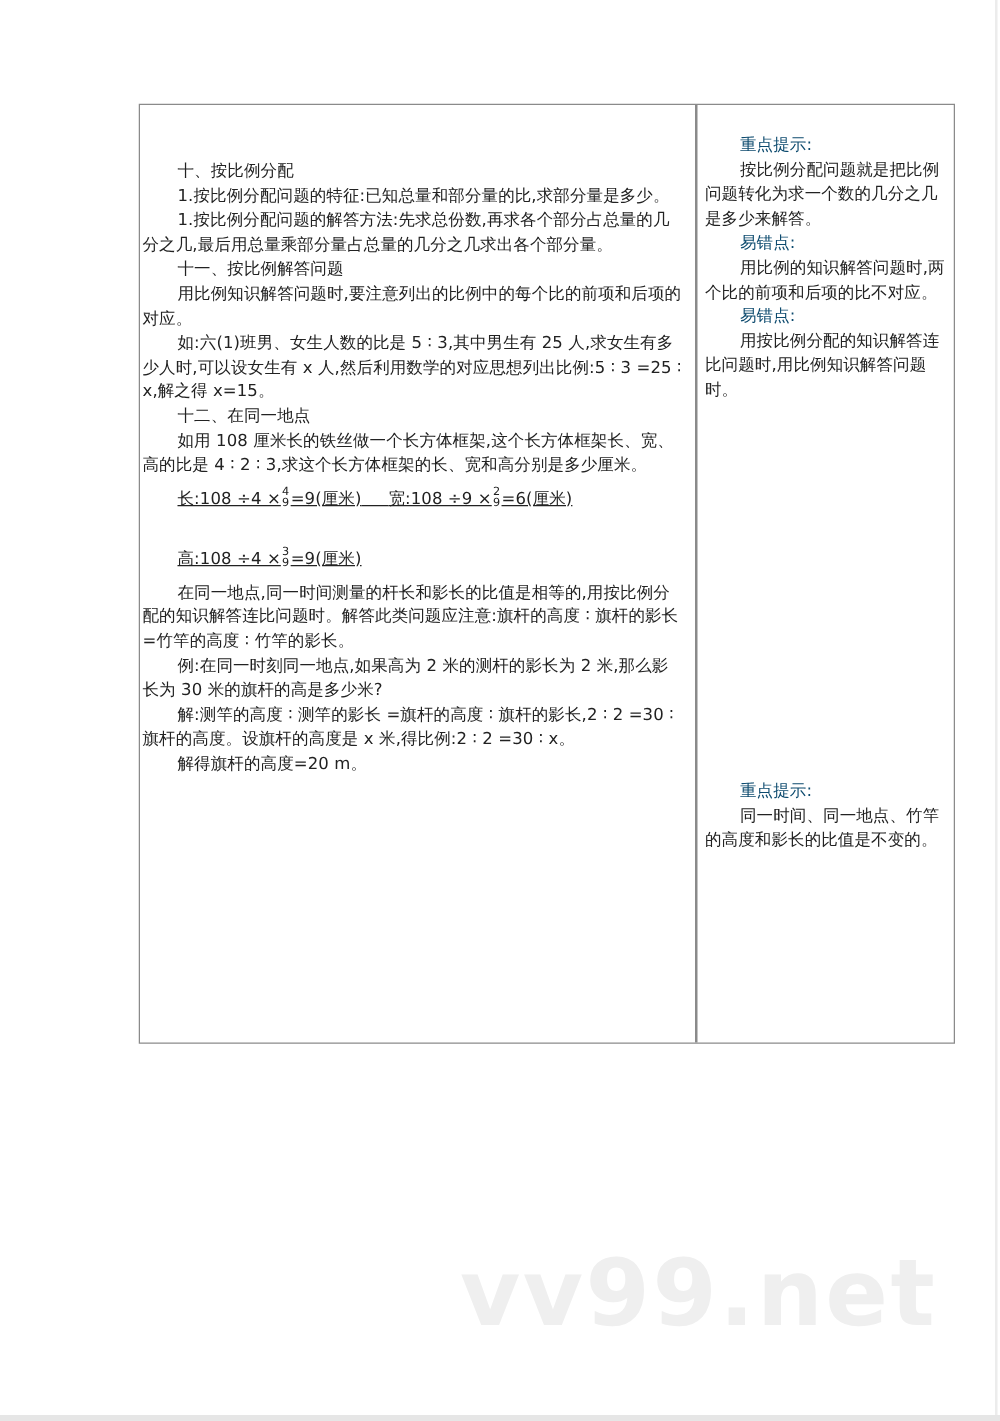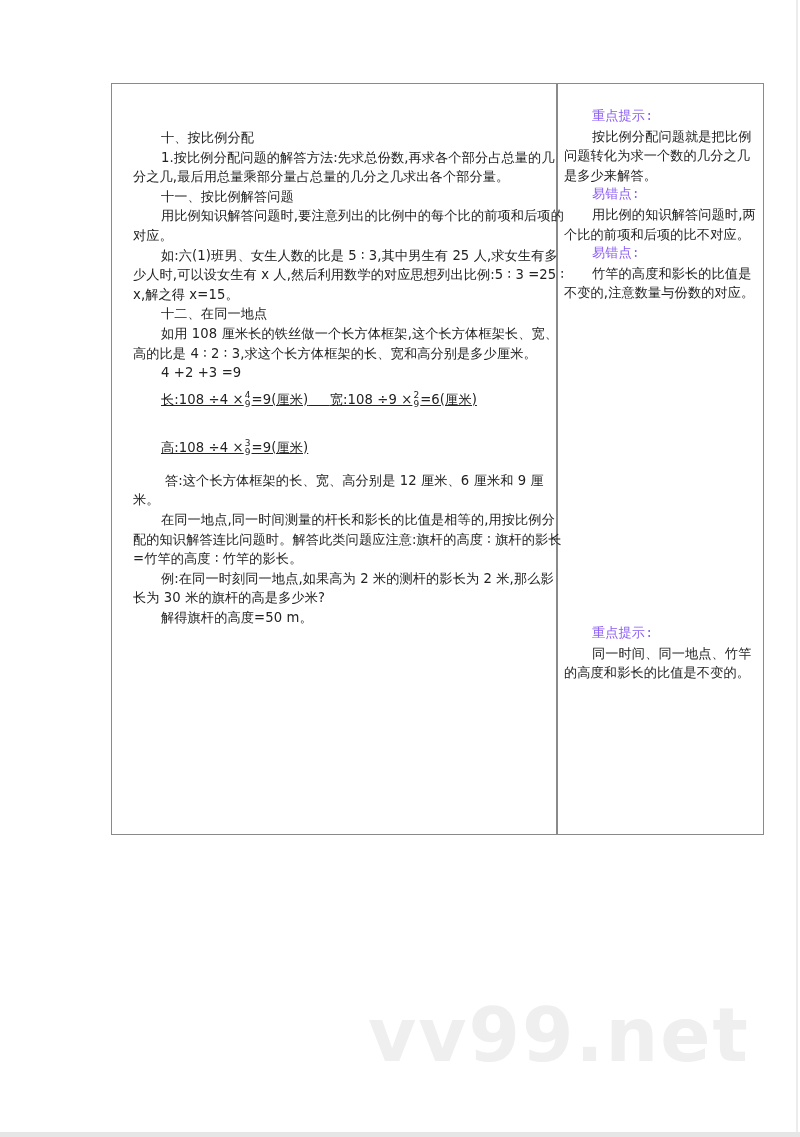--- a/index.html
+++ b/index.html
@@ -19,32 +19,32 @@
   }
   .doc-table {
     position: absolute; left: 111px; top: 83px; width: 653px; height: 752px;
     border: 1.5px solid #8a8a8a; box-sizing: border-box;
   }
   .col-divider {
     position: absolute; left: 444px; top: 0; width: 1.5px; height: 100%;
     background: #8a8a8a;
   }
   .left-col {
-    position: absolute; left: 21px; top: 44px; width: 432px;
+    position: absolute; left: 2px; top: 44px; width: 432px;
     font-size: 13.2px; line-height: 19.6px; letter-spacing: 0.1px;
   }
   .right-col {
     position: absolute; left: 452px; width: 192px;
     font-size: 13.2px; line-height: 19.6px; letter-spacing: 0.1px;
   }
   .right-col.top { top: 23px; }
   .right-col.bottom { top: 540px; }
   p { margin: 0; text-indent: 28px; text-align: left; }
   .heading { text-indent: 28px; }
-  .hint { color: #8b5cf6; text-indent: 28px; font-family: Liberation Mono, monospace; }
+  .hint { color: #0c4a6e; text-indent: 28px; }
   .formula { text-indent: 0; padding-left: 28px; }
   .formula.tall { line-height: 34px; text-decoration: underline; }
   .gap { height: 14px; }
   .frac {
     display: inline-block; vertical-align: middle; text-align: center;
     font-size: 9px; line-height: 9px; margin: 0 1px;
   }
   .frac span { display: block; }
   .answer { text-indent: 32px; margin-top: 6px; }
   .watermark {
@@ -57,53 +57,53 @@
 <body>
 
 <div class="page-edge-right"></div>
 <div class="page-edge-bottom"></div>
 
 <div class="doc-table">
   <div class="col-divider"></div>
 
   <div class="left-col">
     <p class="heading">十、按比例分配</p>
+    <p>1.按比例分配问题的特征:已知总量和部分量的比,求部分量是多少。</p>
     <p>1.按比例分配问题的解答方法:先求总份数,再求各个部分占总量的几分之几,最后用总量乘部分量占总量的几分之几求出各个部分量。</p>
 
     <p class="heading">十一、按比例解答问题</p>
     <p>用比例知识解答问题时,要注意列出的比例中的每个比的前项和后项的对应。</p>
     <p>如:六(1)班男、女生人数的比是 5 ∶ 3,其中男生有 25 人,求女生有多少人时,可以设女生有 x 人,然后利用数学的对应思想列出比例:5 ∶ 3 =25 ∶ x,解之得 x=15。</p>
 
     <p class="heading">十二、在同一地点</p>
     <p>如用 108 厘米长的铁丝做一个长方体框架,这个长方体框架长、宽、高的比是 4 ∶ 2 ∶ 3,求这个长方体框架的长、宽和高分别是多少厘米。</p>
-    <p class="formula">4 +2 +3 =9</p>
 
     <p class="formula tall">
       <span>长:108 ÷4 ×</span><span class="frac"><span>4</span><span>9</span></span><span>=9(厘米)</span>
       &nbsp;&nbsp;&nbsp;
       <span>宽:108 ÷9 ×</span><span class="frac"><span>2</span><span>9</span></span><span>=6(厘米)</span>
     </p>
     <div class="gap"></div>
     <p class="formula tall">
       <span>高:108 ÷4 ×</span><span class="frac"><span>3</span><span>9</span></span><span>=9(厘米)</span>
     </p>
-    <p class="answer">答:这个长方体框架的长、宽、高分别是 12 厘米、6 厘米和 9 厘米。</p>
 
     <p>在同一地点,同一时间测量的杆长和影长的比值是相等的,用按比例分配的知识解答连比问题时。解答此类问题应注意:旗杆的高度 ∶ 旗杆的影长 =竹竿的高度 ∶ 竹竿的影长。</p>
     <p>例:在同一时刻同一地点,如果高为 2 米的测杆的影长为 2 米,那么影长为 30 米的旗杆的高是多少米?</p>
-    <p>解得旗杆的高度=50 m。</p>
+    <p>解:测竿的高度 ∶ 测竿的影长 =旗杆的高度 ∶ 旗杆的影长,2 ∶ 2 =30 ∶ 旗杆的高度。设旗杆的高度是 x 米,得比例:2 ∶ 2 =30 ∶ x。</p>
+    <p>解得旗杆的高度=20 m。</p>
   </div>
 
   <div class="right-col top">
     <p class="hint">重点提示:</p>
     <p>按比例分配问题就是把比例问题转化为求一个数的几分之几是多少来解答。</p>
     <p class="hint">易错点:</p>
     <p>用比例的知识解答问题时,两个比的前项和后项的比不对应。</p>
     <p class="hint">易错点:</p>
-    <p>竹竿的高度和影长的比值是不变的,注意数量与份数的对应。</p>
+    <p>用按比例分配的知识解答连比问题时,用比例知识解答问题时。</p>
   </div>
 
   <div class="right-col bottom">
     <p class="hint">重点提示:</p>
     <p>同一时间、同一地点、竹竿的高度和影长的比值是不变的。</p>
   </div>
 </div>
 
 <div class="watermark">vv99.net</div>
 

